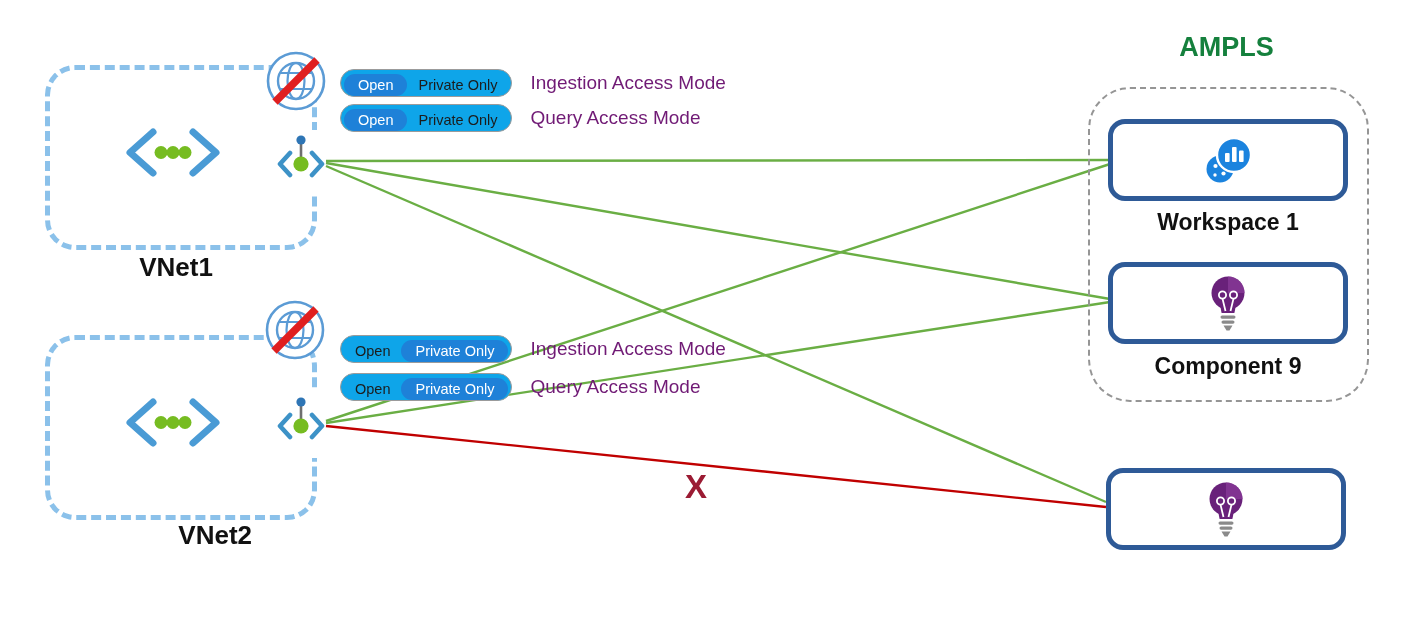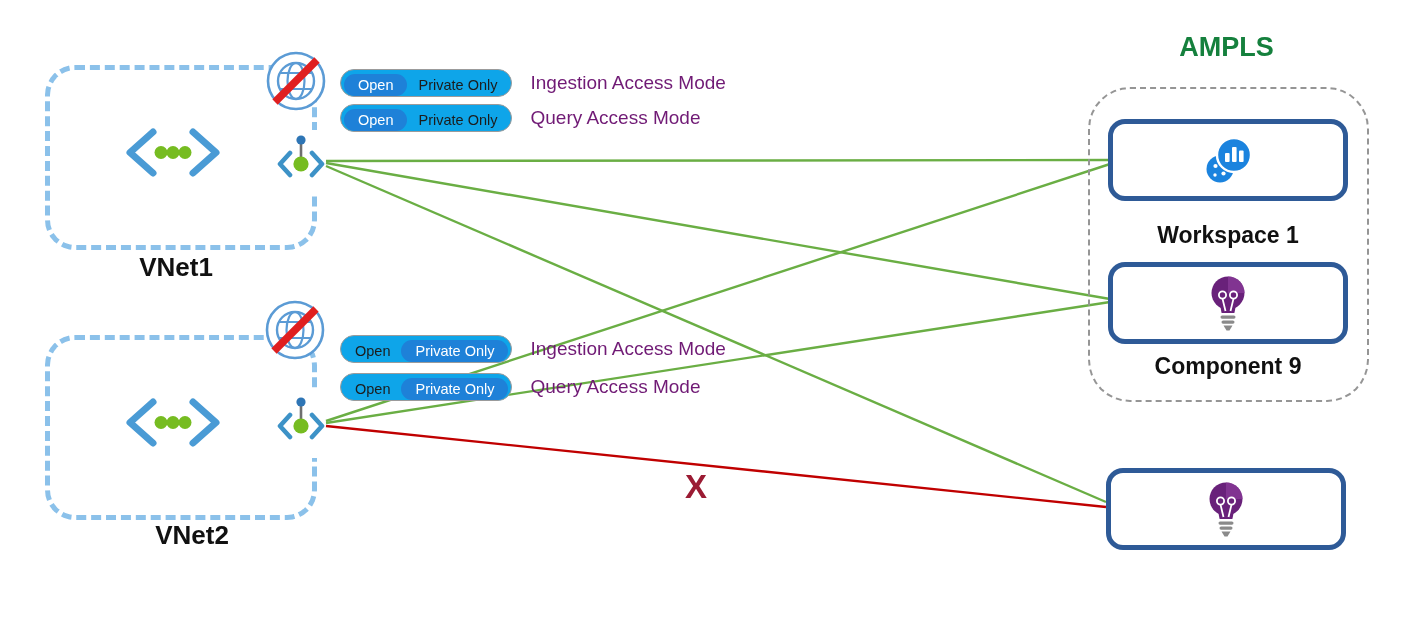--- a/index.html
+++ b/index.html
@@ -133,21 +133,21 @@
   <span class="icon-wrap pe-wrap" style="left:277px;top:392px;">
     <svg width="48" height="66" viewBox="0 0 48 66">
       <line x1="24" y1="12" x2="24" y2="33" stroke="#6f6f6f" stroke-width="2.6"></line>
       <circle cx="24" cy="10" r="4.6" fill="#2e75b5"></circle>
       <polyline points="13,23 3,34 13,45" fill="none" stroke="#3d92c7" stroke-width="4.6" stroke-linecap="round" stroke-linejoin="round"></polyline>
       <polyline points="35,23 45,34 35,45" fill="none" stroke="#3d92c7" stroke-width="4.6" stroke-linecap="round" stroke-linejoin="round"></polyline>
       <circle cx="24" cy="34" r="7.6" fill="#76bc21"></circle>
     </svg>
   </span>
 
-  <div class="vnet-label" style="left:112px;top:520px;">VNet2</div>
+  <div class="vnet-label" style="left:92px;top:520px;text-align:right;">VNet2</div>
 
   <div class="mode-row" style="left:340px;top:335px;">
     <div class="toggle">
       <span class="opt">Open</span>
       <span class="opt active">Private Only</span>
     </div>
     <span class="mode-label">Ingestion Access Mode</span>
   </div>
   <div class="mode-row" style="left:340px;top:373px;">
     <div class="toggle">
@@ -169,21 +169,21 @@
         <circle cx="14.5" cy="33" r="2.1" fill="#ffffff"></circle>
         <circle cx="22.5" cy="40.5" r="2.1" fill="#ffffff"></circle>
         <circle cx="14" cy="42" r="1.7" fill="#ffffff"></circle>
         <circle cx="33" cy="22" r="17" fill="#1b83de" stroke="#ffffff" stroke-width="2.4"></circle>
         <rect x="24" y="20" width="4.6" height="9" rx="1" fill="#ffffff"></rect>
         <rect x="31" y="14" width="4.6" height="15" rx="1" fill="#ffffff"></rect>
         <rect x="38" y="17.5" width="4.6" height="11.5" rx="1" fill="#ffffff"></rect>
       </svg>
     </span>
   </div>
-  <div class="resource-label" style="left:1108px;top:209px;margin-top:13px;">Workspace 1</div>
+  <div class="resource-label" style="left:1108px;top:209px;">Workspace 1</div>
 
   <div class="resource-box" style="left:1108px;top:262px;">
     <span class="icon-wrap" style="position:static;">
       <svg width="42" height="60" viewBox="0 0 42 60">
         <circle cx="21" cy="20" r="16.5" fill="#69217a"></circle>
         <path d="M21,3.5 A16.5,16.5 0 0 1 37.5,20 L21,20 Z" fill="#8a3b9a" opacity="0.75"></path>
         <path d="M13,32 h16 l-1.6,8 h-12.8 Z" fill="#69217a"></path>
         <circle cx="15.5" cy="22" r="3.6" fill="none" stroke="#ffffff" stroke-width="1.8"></circle>
         <circle cx="26.5" cy="22" r="3.6" fill="none" stroke="#ffffff" stroke-width="1.8"></circle>
         <path d="M15.5,25.6 L18.5,38 M26.5,25.6 L23.5,38" stroke="#ffffff" stroke-width="1.8" fill="none"></path>

